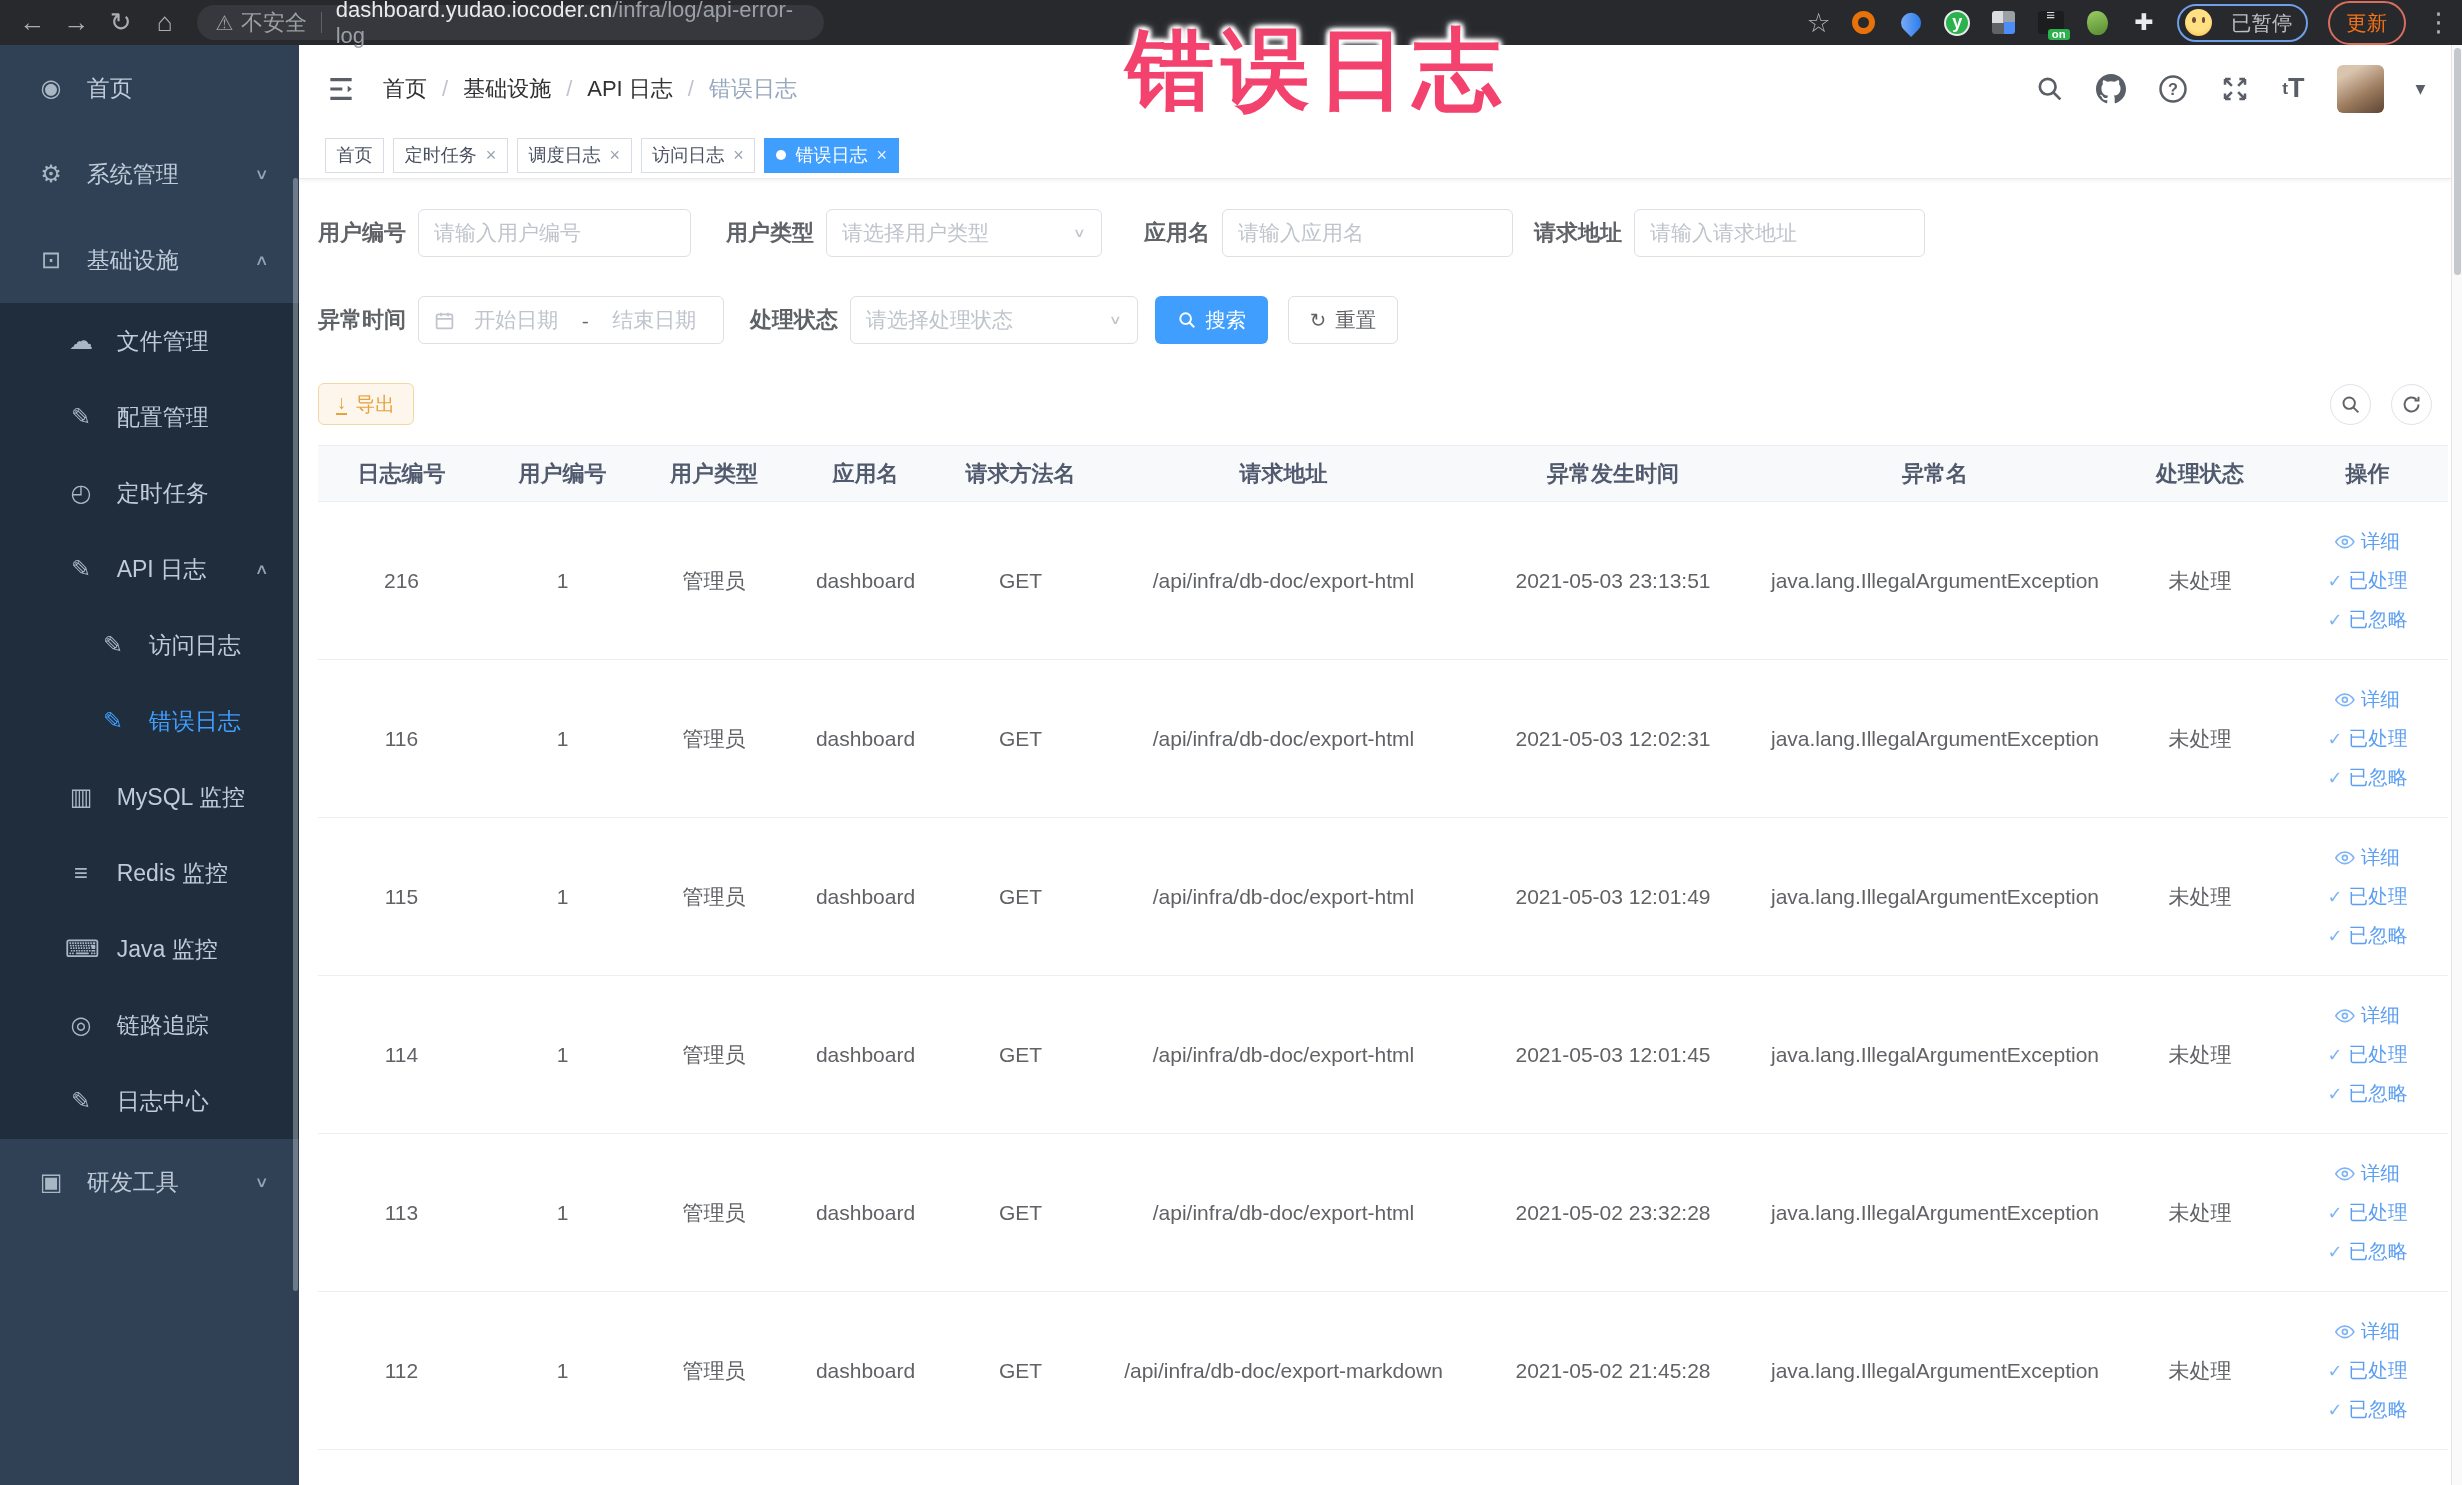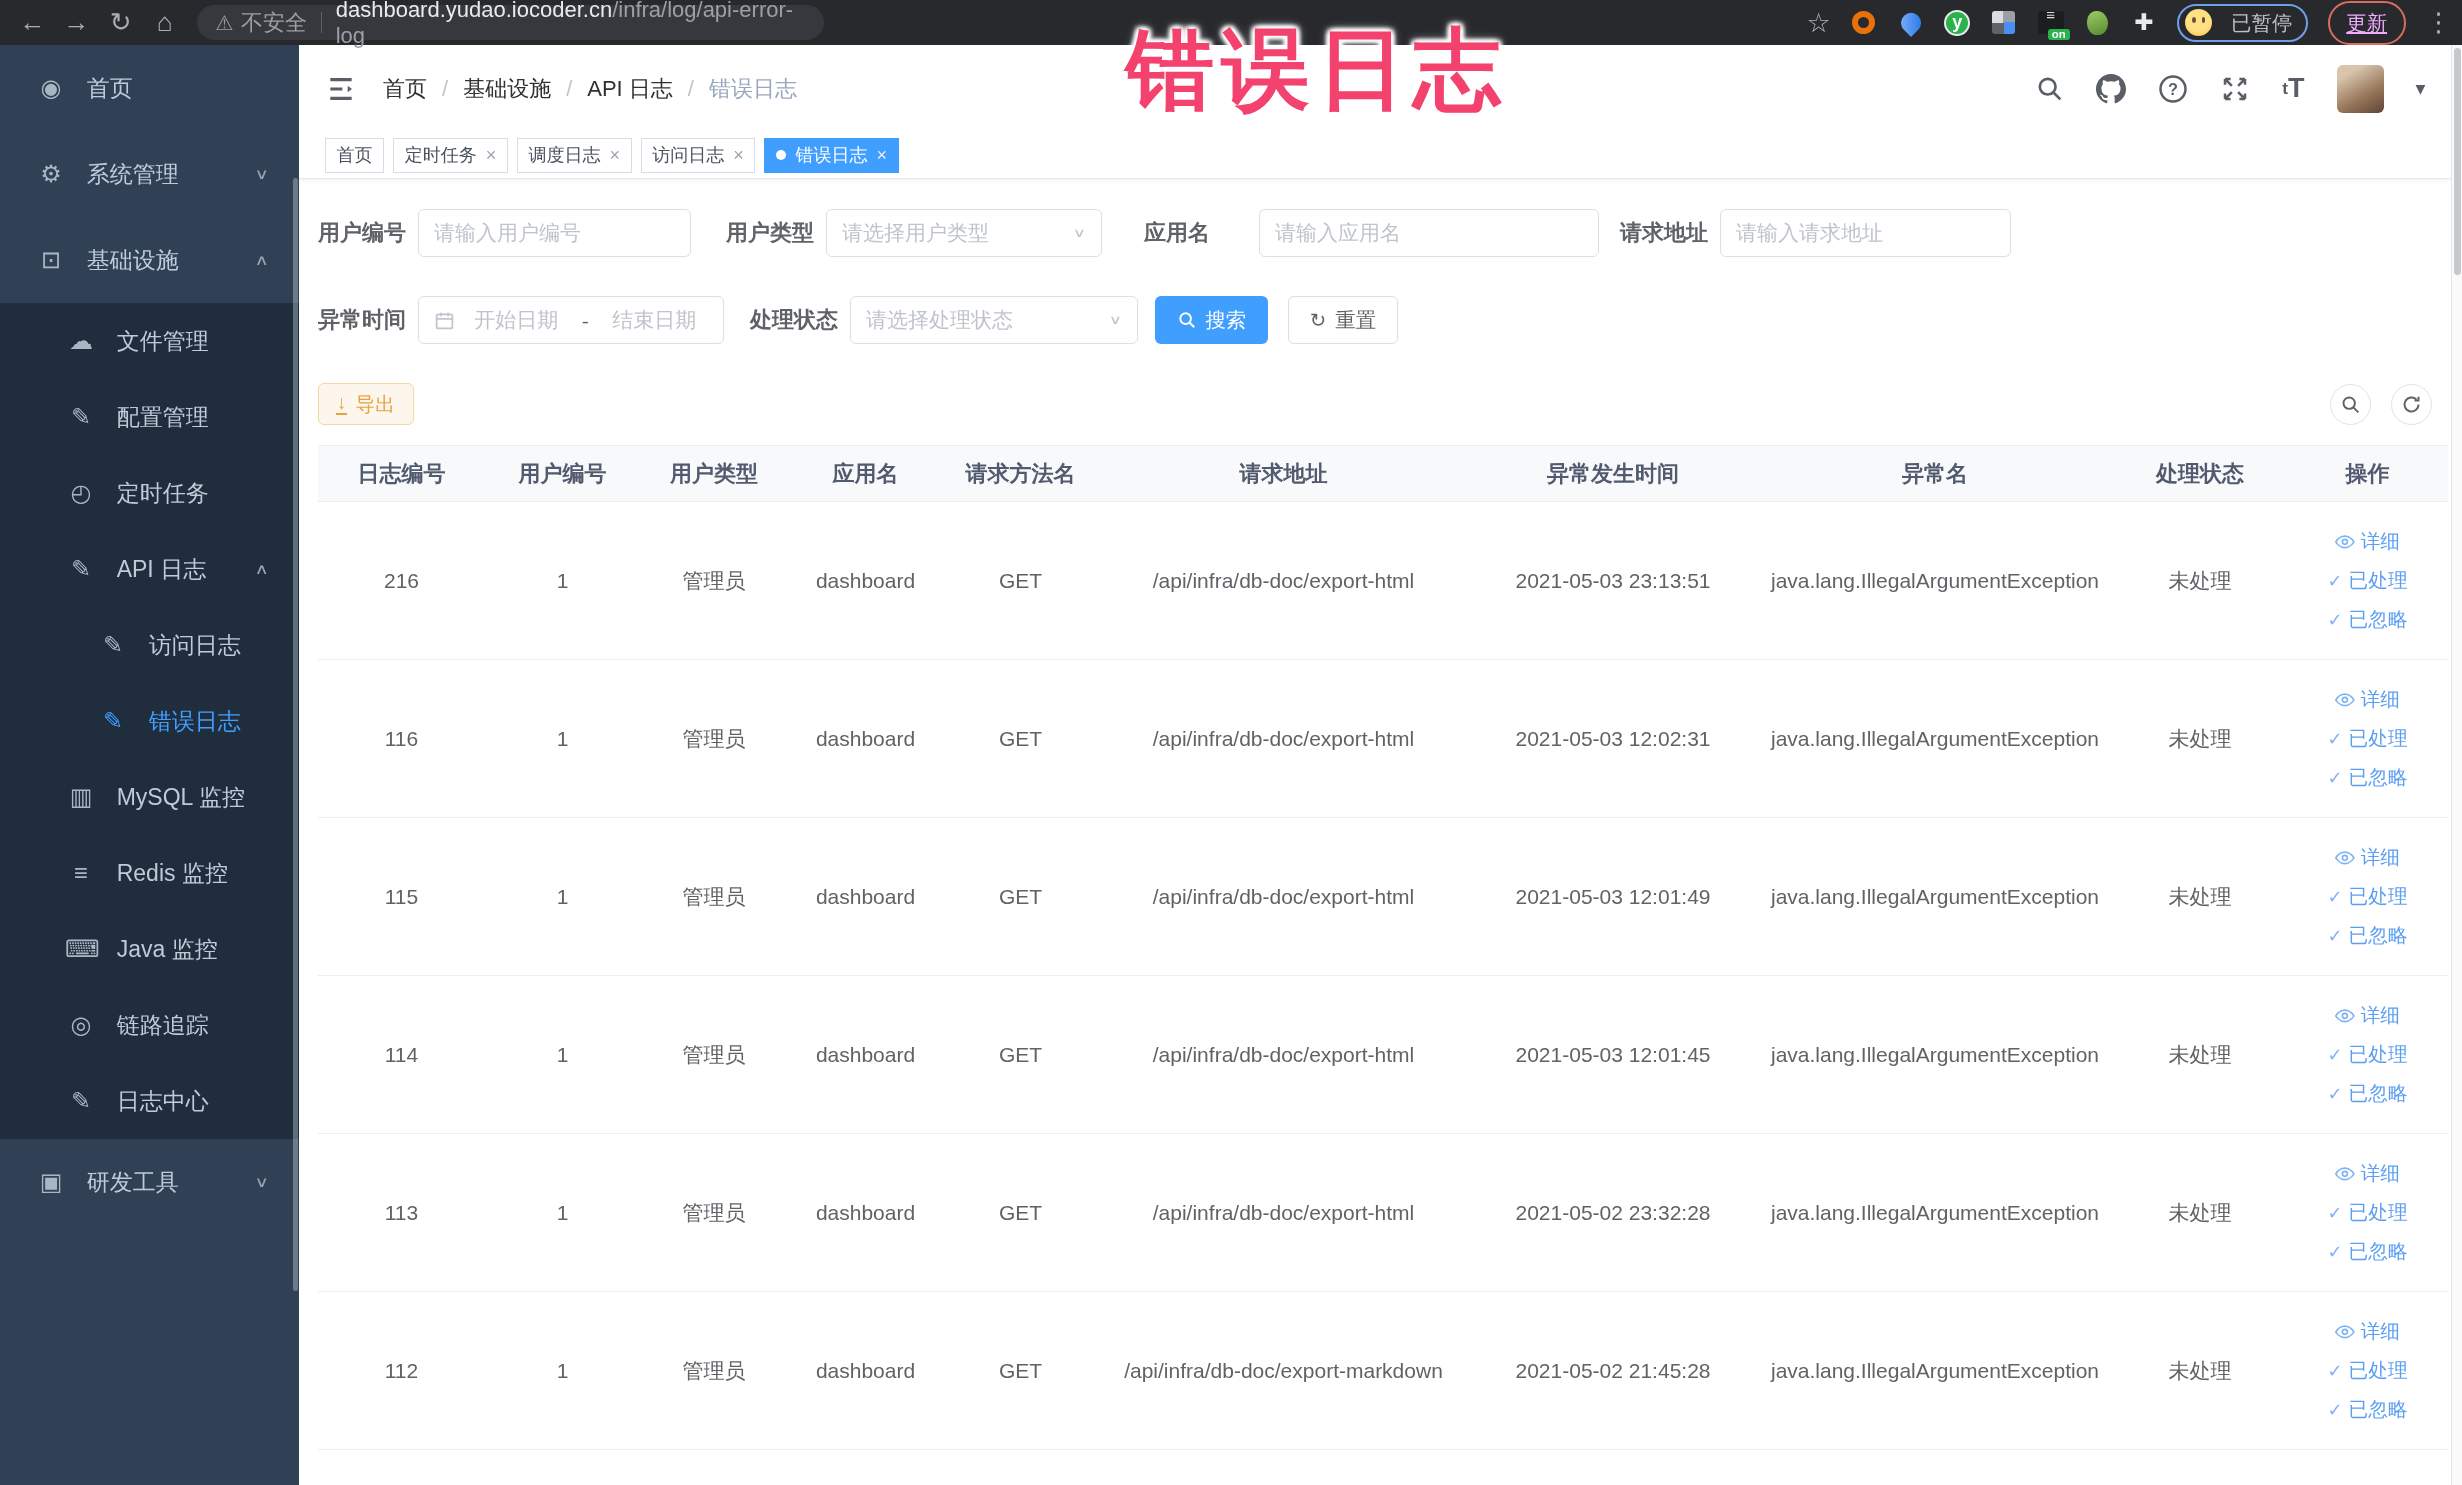--- a/index.html
+++ b/index.html
@@ -30,21 +30,21 @@
             color: #dadce0; font-size: 15px; line-height: 7.6px; text-align: center; }
   .ext-on .on-badge { position: absolute; right: -6px; bottom: -6px; background: #2bb24c; color: #fff;
             font-size: 11.4px; padding: 1.5px 3.8px; border-radius: 3px; font-weight: 700; }
   .ext-plant { width: 21px; height: 24px; background: linear-gradient(160deg,#9ccc65,#558b2f); border-radius: 45% 55% 50% 50%; }
   .ext-puzzle { color: #e8eaed; font-size: 23px; }
   .pill { display: inline-flex; align-items: center; border-radius: 23px; font-size: 20.4px; white-space: nowrap; }
   .pill.paused { border: 2.3px solid #6f9fe8; padding: 3px 13.6px 3px 6px; gap: 19px; color: #bdc1c6; }
   .face { width: 27px; height: 27px; border-radius: 50%; background: radial-gradient(circle at 50% 38%, #ffe082 55%, #f6b73c); position: relative; }
   .face::before, .face::after { content:""; position: absolute; top: 8.3px; width: 3.8px; height: 5.3px; background:#6d4c41; border-radius:50%; }
   .face::before { left: 6.8px; } .face::after { right: 6.8px; }
-  .pill.update { border: 2.3px solid #d96e5f; padding: 6px 16.7px; color: #f0abfc; text-decoration: underline; }
+  .pill.update { border: 2.3px solid #d96e5f; padding: 6px 16.7px; color: #f97316; }
   .b-dots { font-size: 26px; color: #aeb3ba; letter-spacing: 0; }
 
   
   .app { position: absolute; top: 45px; left: 0; right: 0; bottom: 0; display: flex; }
 
   
   .sidebar { width: 299px; flex-shrink: 0; background: #304156; position: relative; }
   .logo { height: 85px; display: flex; align-items: center; gap: 19.7px; padding-left: 33px; }
   .logo-img { width: 48px; height: 48px; border-radius: 6px; flex-shrink: 0;
               background: radial-gradient(circle at 45% 40%, #f3dcd8 28%, #c89b90 60%, #7c5147); }
@@ -92,21 +92,21 @@
   .row1 .f-item:nth-child(1) { margin-right: 35px; }
   .row1 .f-item:nth-child(2) { margin-right: 42px; }
   .row1 .f-item:nth-child(3) { margin-right: 21px; }
   .row2 .f-item:nth-child(1) { margin-right: 26px; }
   .f-label { font-size: 22px; font-weight: 700; color: #5f6266; margin-right: 12px; white-space: nowrap; }
   .f-input { height: 48px; border: 1.5px solid #dcdfe6; border-radius: 6px; background: #fff;
              display: flex; align-items: center; padding: 7px 15px; gap: 7.6px; }
   .f-input input { border: none; outline: none; flex: 1; min-width: 0; font-size: 21px; color: #606266;
                    background: transparent; font-family: inherit; }
   .f-input input::placeholder { color: #bfc4cc; }
-  .w-user { width: 273px; } .w-select1 { width: 276px; } .w-app { width: 340px; margin-left: 37px; } .w-url { width: 291px; }
+  .w-user { width: 273px; } .w-select1 { width: 276px; } .w-app { width: 291px; } .w-url { width: 291px; }
   .w-date { width: 306px; font-family: Liberation Serif, serif; } .w-select2 { width: 288px; }
   .sel-chevron { color: #c0c4cc; font-size: 18px; transform: scaleY(.7); }
   .cal-icon { color: #c0c4cc; display: flex; }
   .date-sep { color: #606266; font-size: 19.7px; padding: 0 4.5px; }
   .date-in { text-align: center; }
   .btn { height: 48px; display: inline-flex; align-items: center; gap: 9px; border-radius: 6px;
          font-size: 20.4px; padding: 0 21px; border: 1.5px solid transparent; cursor: pointer;
          font-family: inherit; white-space: nowrap; }
   .btn.primary { background: #409eff; color: #fff; margin-left: 16.7px; }
   .btn.plain { background: #fff; border-color: #dcdfe6; color: #606266; margin-left: 19.7px; }

